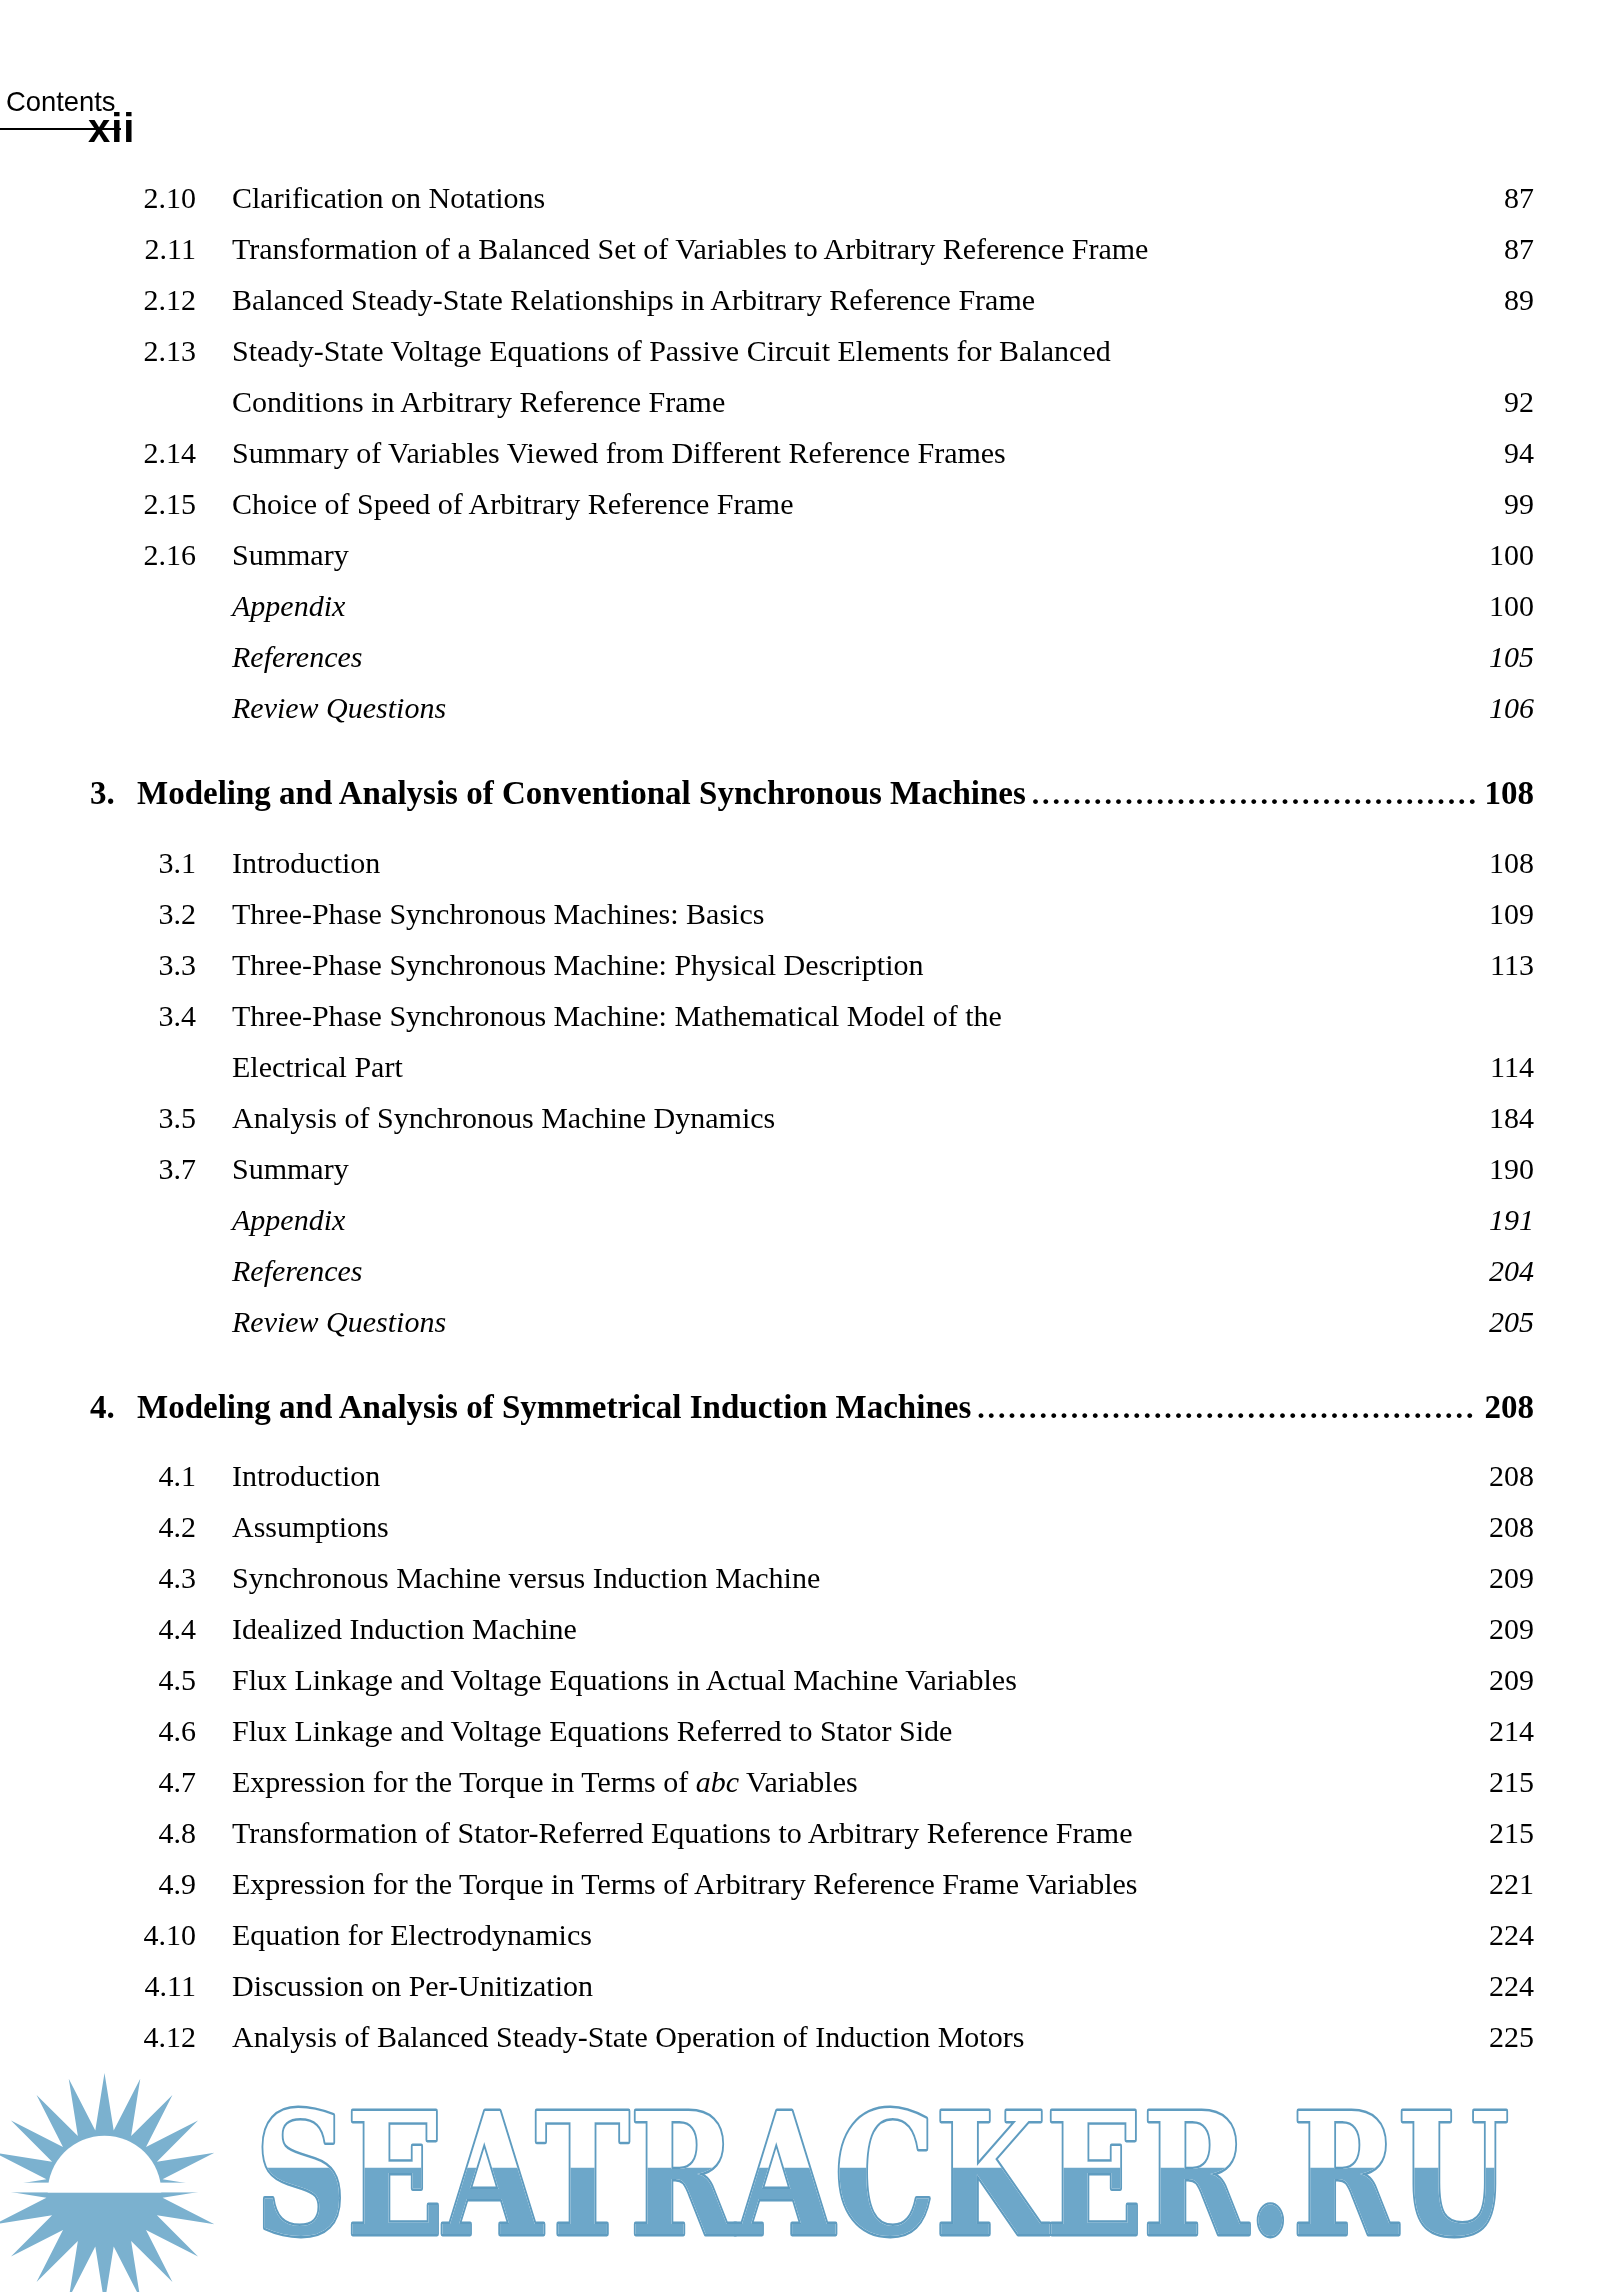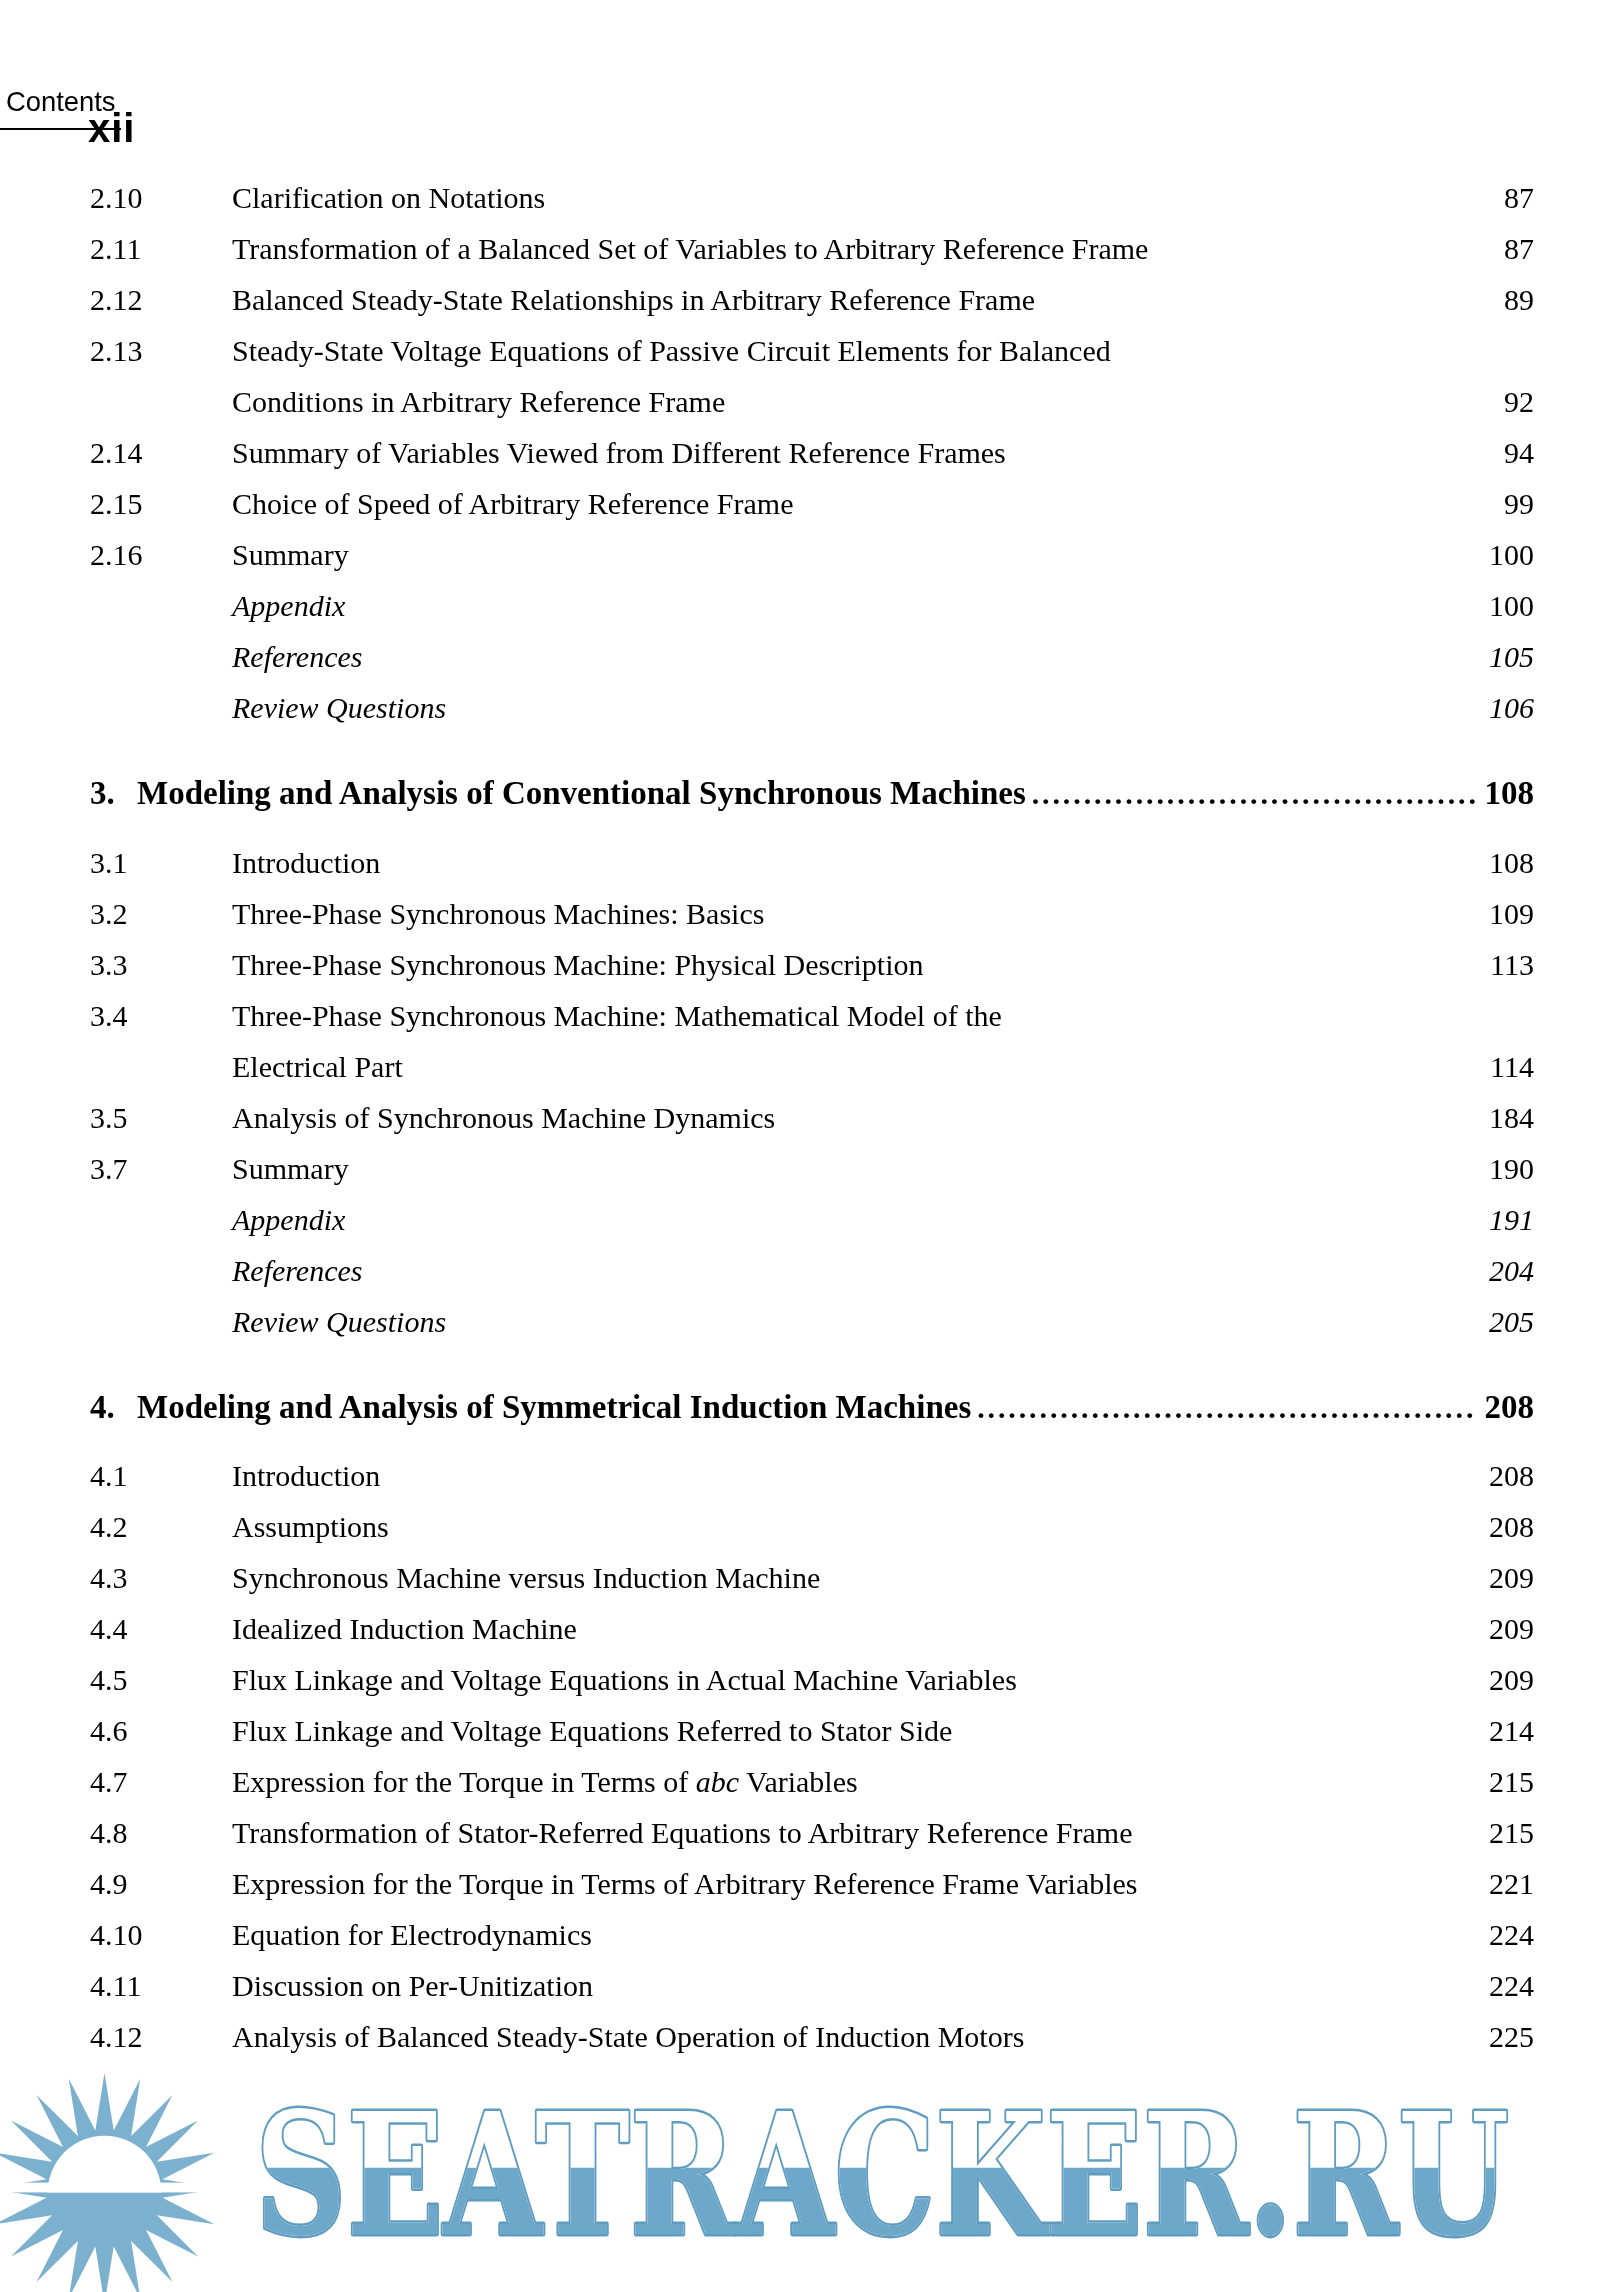--- a/index.html
+++ b/index.html
@@ -32,21 +32,21 @@
     font-size: 27.4px;
     padding: 0 5.9px 9.8px 5.9px;
     border-bottom: 2.9px solid #000;
   }
   
   .toc {
     padding: 35px 87px 0 90px;
     font-family: "Liberation Serif", serif;
   }
   .row { display: flex; font-size: 30px; line-height: 51px; }
-  .num { flex: 0 0 106px; text-align: left; }
+  .num { flex: 0 0 106px; text-align: right; }
   .body { flex: 1; min-width: 0; padding-left: 36px; }
   .l1 { display: flex; gap: 40px; }
   .t { white-space: nowrap; }
   .fill { flex: 1 1 auto; min-width: 7.8px; }
   .pg { flex: none; text-align: center; }
   .it { font-style: italic; }
   .chapter {
     display: flex; align-items: baseline;
     font-size: 33px; line-height: 56px; font-weight: 700;
     margin-top: 32px; margin-bottom: 14.7px;

